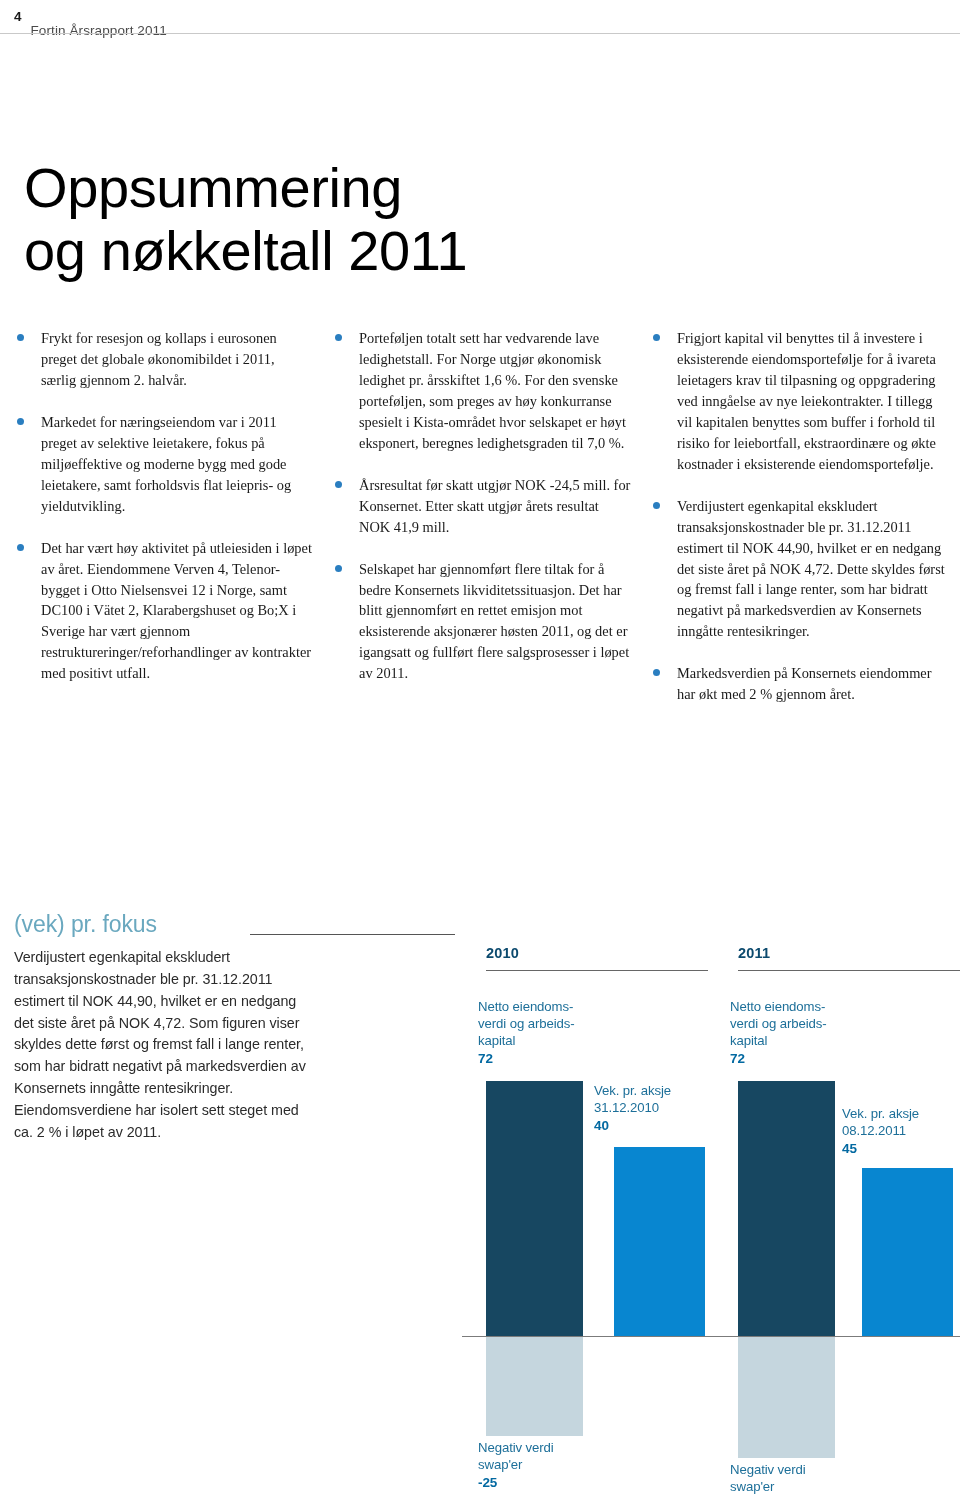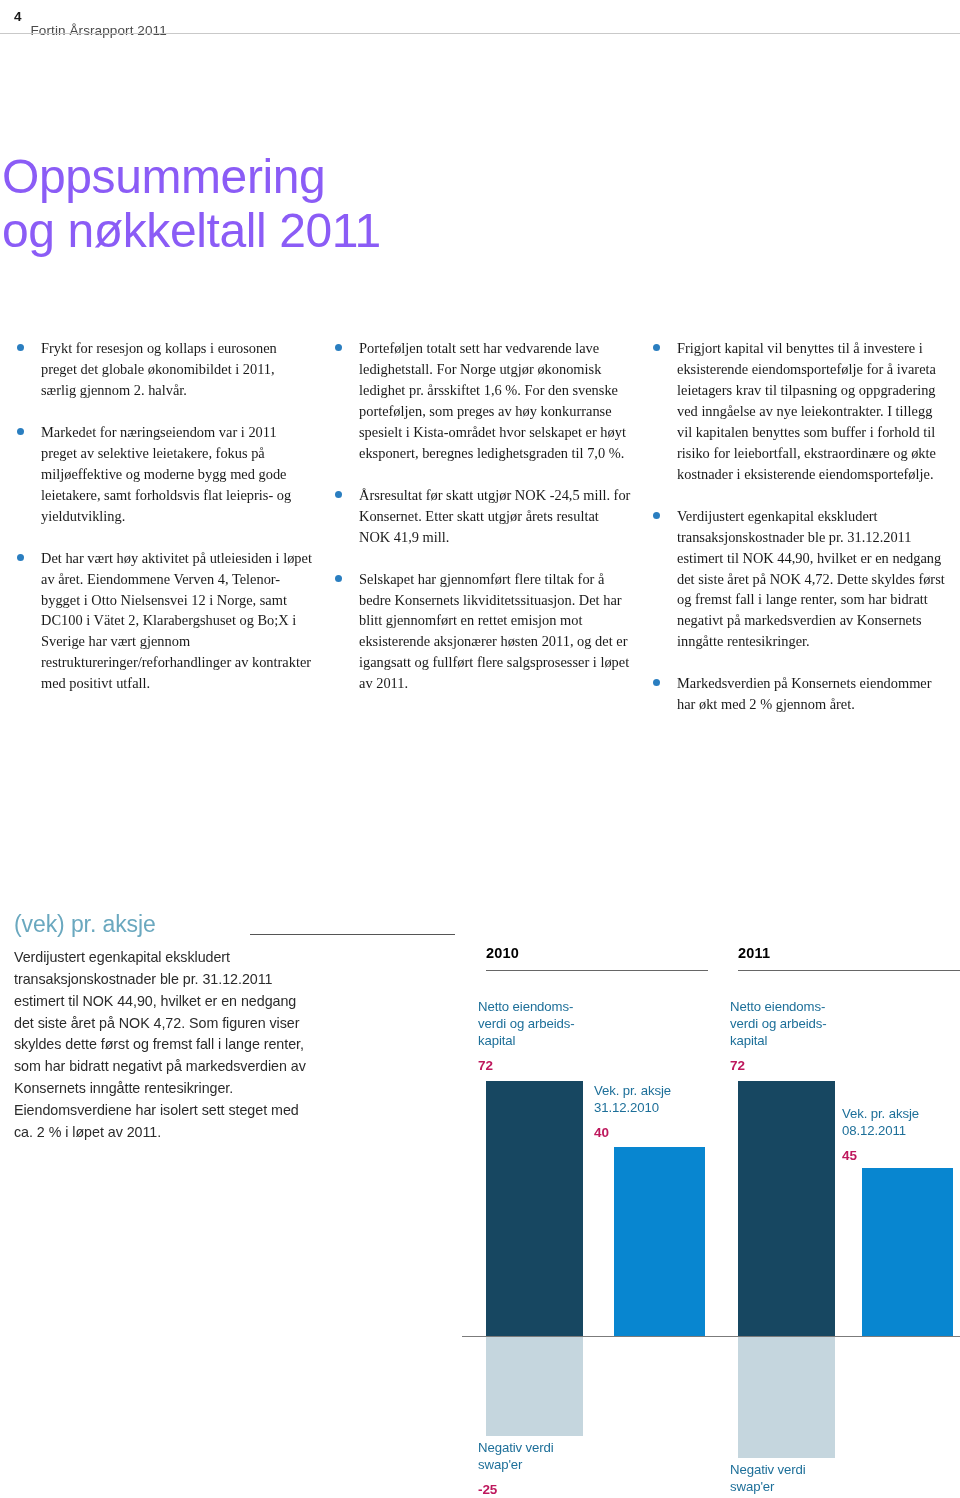--- a/index.html
+++ b/index.html
@@ -22,29 +22,29 @@
   }
   .pageheader .headtitle{
     font-size:13.5px;color:#4a4a4a;margin-left:9px;letter-spacing:.1px;margin-top:28px;
   }
   .headrule{
     position:absolute;left:0;top:33px;width:960px;height:1px;background:#c9c9c9;
   }
 
   
   .display-title{
-    position:absolute;left:2px;top:118px;width:560px;
-    font-size:48px;line-height:1.13;font-weight:300;color:#8b5cf6;
+    position:absolute;left:24px;top:118px;width:560px;
+    font-size:56px;line-height:1.13;font-weight:300;color:#000000;
     letter-spacing:-0.4px;
   }
   .display-title .l2{display:block;}
 
   
   .cols{
-    position:absolute;left:14px;top:338px;width:936px;
+    position:absolute;left:14px;top:328px;width:936px;
     display:flex;gap:19px;
   }
   .col{width:299px;}
   .bullet{
     position:relative;padding-left:27px;margin-bottom:21px;
     font-family:"Liberation Serif", serif;
     font-size:14.4px;line-height:1.455;color:#1a1a1a;
     text-align:left;
   }
   .bullet:last-child{margin-bottom:0;}
@@ -71,42 +71,42 @@
 
   
   .chart{
     position:absolute;left:470px;top:940px;width:490px;height:558px;
   }
   .panel{position:absolute;top:0;width:238px;height:558px;}
   .panel.p2010{left:0;}
   .panel.p2011{left:252px;}
   .panel-year{
     position:absolute;left:16px;top:5px;
-    font-size:14.5px;font-weight:bold;color:#000000;letter-spacing:.2px;
+    font-size:14.5px;font-weight:bold;color:#0c4a6e;letter-spacing:.2px;
   }
   .panel-rule{
     position:absolute;left:16px;top:30px;width:222px;height:1px;background:#666;
   }
 
   .zeroline{
     position:absolute;left:-8px;top:396px;width:498px;height:1px;background:#7b7b7b;
   }
 
   .bar{position:absolute;}
   .bar-dark{background:#174761;}
   .bar-bright{background:#0886d0;}
   .bar-pale{background:#c5d6de;}
 
   .barlabel{
     position:absolute;
     font-size:13.2px;line-height:1.3;color:#1d6f99;
     text-align:left;letter-spacing:-0.1px;
   }
   .barlabel .val{
-    display:block;font-weight:bold;color:#be185d;font-size:13.5px;margin-top:8px;
+    display:block;font-weight:bold;color:#0369a1;font-size:13.5px;margin-top:1px;
   }
 </style>
 </head>
 <body>
 
 <div class="pageheader">
   <span class="pagenum">4</span>
   <span class="headtitle">Fortin Årsrapport 2011</span>
 </div>
 <div class="headrule"></div>
@@ -160,21 +160,21 @@
     <div class="bullet">
       <span class="dot"></span>
       <span>Markedsverdien på Konsernets eiendommer har økt med 2 % gjennom året.</span>
     </div>
   </div>
 
 </div>
 
 <div class="vek-block">
   <div class="vek-title">
-    <span class="t2">(vek) pr. aksje</span>
+    <span class="t2">(vek) pr. fokus</span>
   </div>
   <div class="vek-body">Verdijustert egenkapital ekskludert transaksjonskostnader ble pr. 31.12.2011 estimert til NOK 44,90, hvilket er en nedgang det siste året på NOK 4,72. Som figuren viser skyldes dette først og fremst fall i lange renter, som har bidratt negativt på markedsverdien av Konsernets inngåtte rentesikringer. Eiendomsverdiene har isolert sett steget med ca. 2 % i løpet av 2011.</div>
 </div>
 <div class="vek-rule"></div>
 
 <div class="chart">
 
   <div class="panel p2010">
     <div class="panel-year">2010</div>
     <div class="panel-rule"></div>

